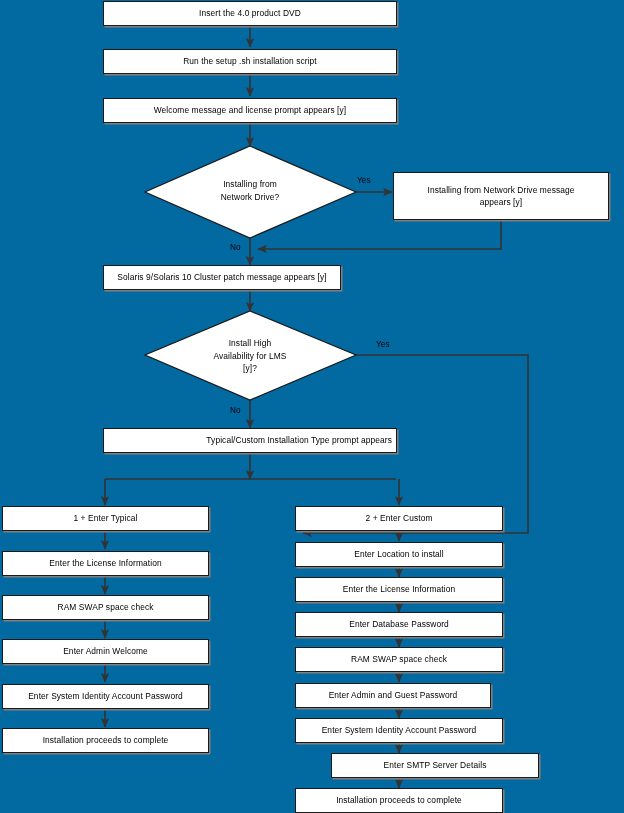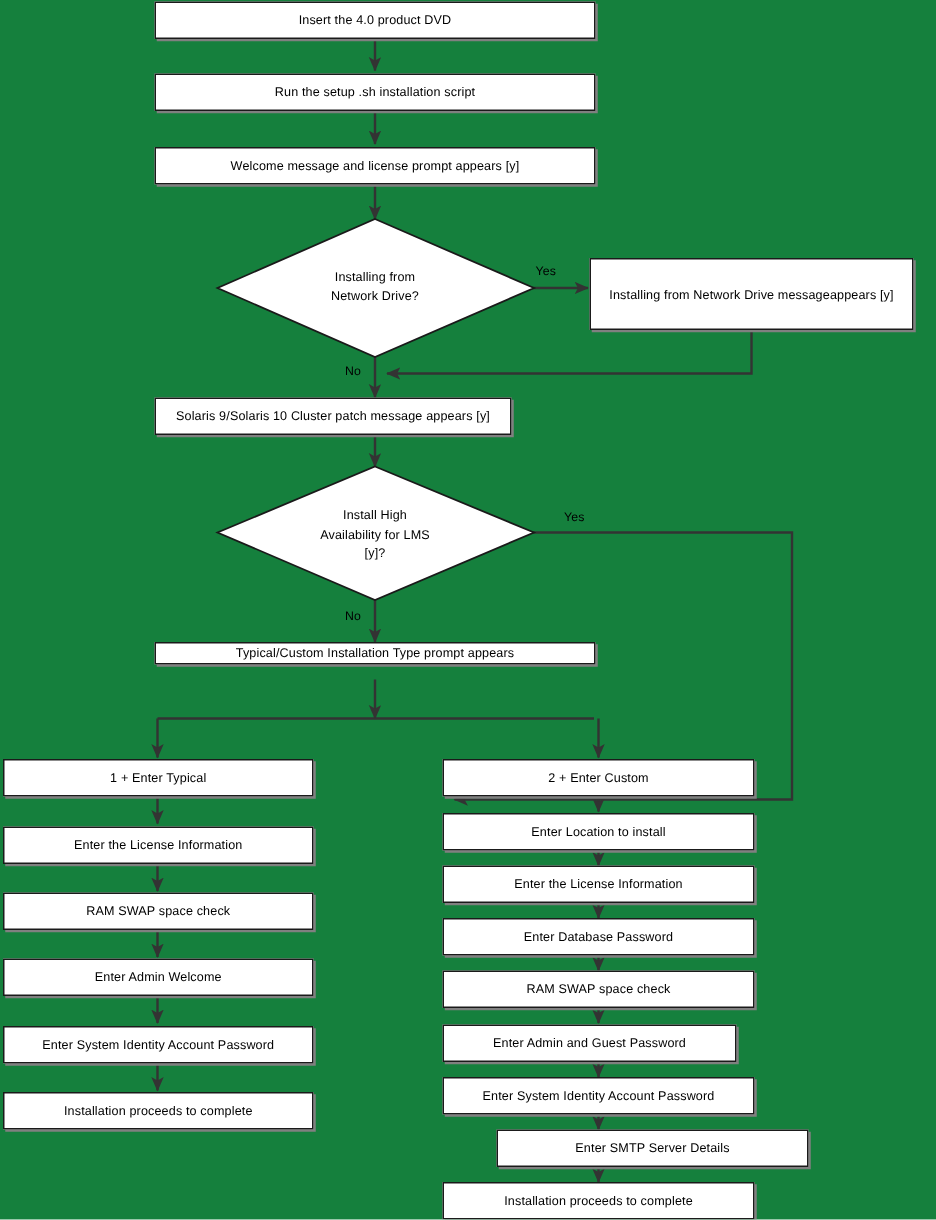--- a/index.html
+++ b/index.html
@@ -9,21 +9,21 @@
     background: #ffffff;
   }
   body {
     font-family: "Liberation Sans", sans-serif;
     color: #000000;
   }
   #flow-root {
     position: relative;
     width: 624px;
     height: 813px;
-    background: #15803d;
+    background: #0369a1;
     overflow: hidden;
   }
   #flow-svg {
     position: absolute;
     left: 0;
     top: 0;
     width: 624px;
     height: 813px;
   }
   .node-box {
@@ -144,21 +144,21 @@
   </div>
 
   <div class="edge-label" style="left:357px; top:176px;">
     <span>Yes</span>
   </div>
 
   <div class="edge-label" style="left:230px; top:243px;">
     <span>No</span>
   </div>
 
-  <div class="node-box tall" style="left:393px; top:172px; width:216px; height:48px; flex-direction:row;">
+  <div class="node-box tall" style="left:393px; top:172px; width:216px; height:48px; flex-direction:column;">
     <span>Installing from Network Drive message</span>
     <span>appears [y]</span>
   </div>
 
   <div class="node-box" style="left:103px; top:265px; width:238px; height:25px;">
     <span>Solaris 9/Solaris 10 Cluster patch message appears [y]</span>
   </div>
 
   <div class="diamond-label" style="left:178px; top:337px; width:144px;">
     <div>Install High</div>
@@ -167,21 +167,21 @@
   </div>
 
   <div class="edge-label" style="left:376px; top:340px;">
     <span>Yes</span>
   </div>
 
   <div class="edge-label" style="left:230px; top:406px;">
     <span>No</span>
   </div>
 
-  <div class="node-box" style="left:103px; top:428px; width:294px; height:15px;">
+  <div class="node-box" style="left:103px; top:428px; width:294px; height:25px;justify-content:flex-end;">
     <span>Typical/Custom Installation Type prompt appears</span>
   </div>
 
   <div class="node-box" style="left:2px; top:506px; width:207px; height:25px;">
     <span>1 + Enter Typical</span>
   </div>
 
   <div class="node-box" style="left:2px; top:551px; width:207px; height:25px;">
     <span>Enter the License Information</span>
   </div>

